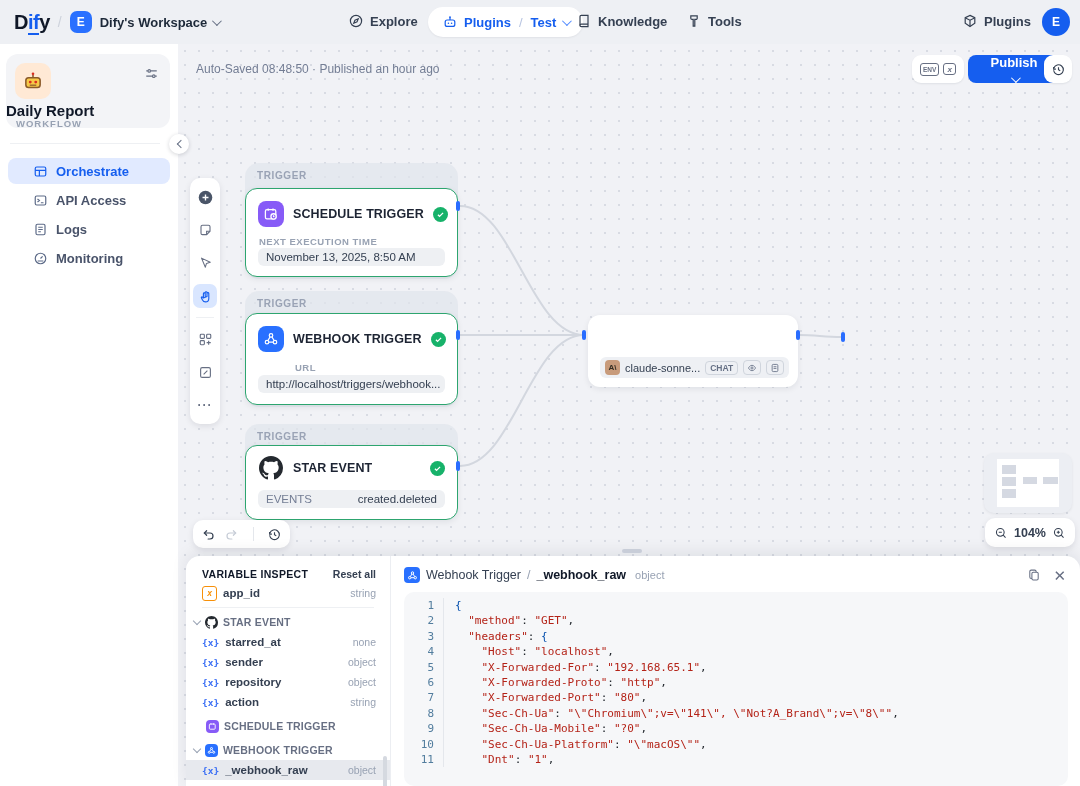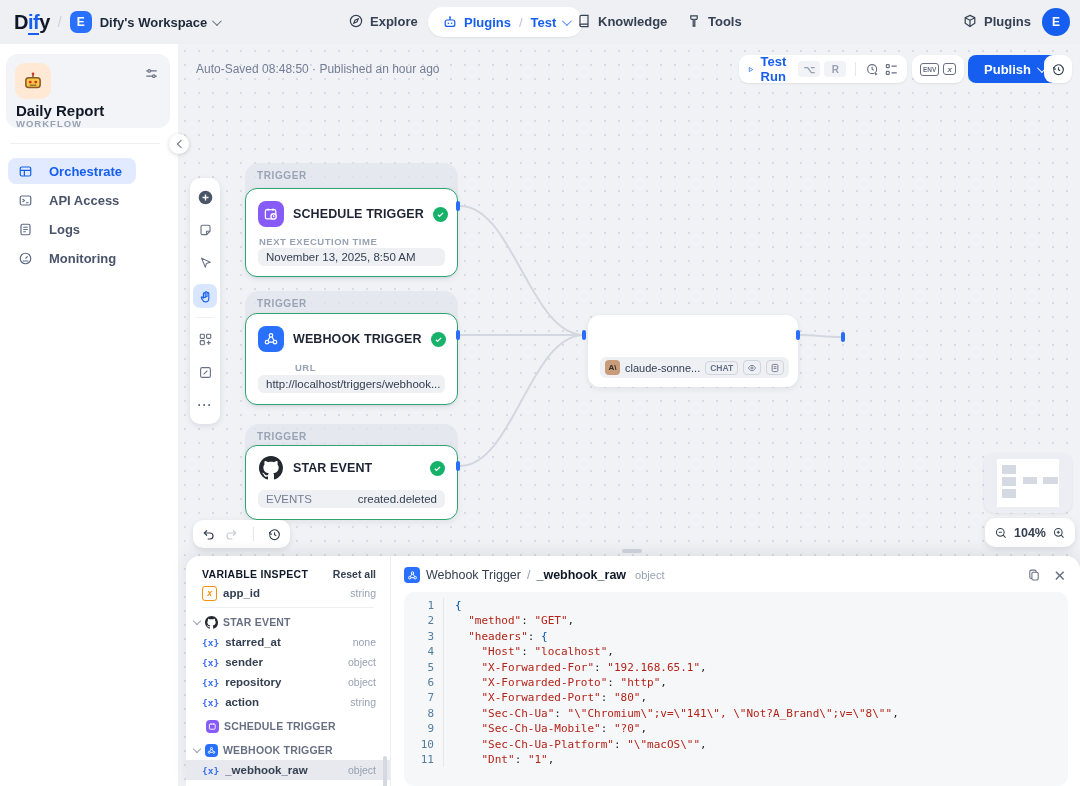--- a/index.html
+++ b/index.html
@@ -27,43 +27,43 @@
   .studio-pill .lbl{font-size:13px;font-weight:700;color:#155eef;}
   .studio-pill .sep{color:#b6c3e0;font-size:13px;margin:0 2px;}
   .avatar{width:28px;height:28px;border-radius:50%;background:#155eef;color:#fff;font-size:12px;
           font-weight:700;display:flex;align-items:center;justify-content:center;}
 
   
   #sidebar{position:absolute;top:44px;left:0;width:178px;height:742px;background:#fff;border-right:1px solid #e9ebf0;}
   .app-card{position:absolute;left:6px;top:10px;width:164px;height:74px;background:#f3f4f7;border-radius:12px;}
   .app-icon{position:absolute;left:9px;top:9px;width:36px;height:36px;border-radius:10px;background:#ffe9d5;
             display:flex;align-items:center;justify-content:center;}
-  .app-title{position:absolute;left:10px;top:48px;font-size:15px;font-weight:700;color:#101828;}
+  .app-title{position:absolute;left:0;top:48px;font-size:15px;font-weight:700;color:#101828;}
   .app-type{position:absolute;left:10px;top:87px;font-size:9.5px;font-weight:600;letter-spacing:1px;color:#98a2b3;}
   .sb-divider{position:absolute;left:10px;top:99px;width:150px;height:1px;background:#eef0f3;}
-  .menu-item{position:absolute;left:8px;width:128px;height:26px;border-radius:8px;display:flex;align-items:center;
-             gap:16px;padding-left:10px;box-sizing:border-box;font-size:13px;font-weight:600;color:#49536a;cursor:pointer;}
+  .menu-item{position:absolute;left:8px;width:162px;height:26px;border-radius:8px;display:flex;align-items:center;
+             gap:8px;padding-left:25px;box-sizing:border-box;font-size:13px;font-weight:600;color:#49536a;cursor:pointer;}
   .menu-item.active{background:#e1eaff;color:#155eef;}
   .menu-item svg{flex:none;}
   .collapse-btn{position:absolute;left:169px;top:134px;width:20px;height:20px;border-radius:50%;background:#fff;
                 box-shadow:0 1px 4px rgba(16,24,40,.18);display:flex;align-items:center;justify-content:center;z-index:30;}
   .collapse-btn .chev{transform:rotate(135deg);margin-left:3px;width:5px;height:5px;}
 
   
   #canvas{position:absolute;top:44px;left:178px;width:902px;height:742px;background:#f1f2f6;
           background-image:radial-gradient(#d8dbe3 1px,transparent 1.1px);background-size:14px 14px;overflow:hidden;}
   .status-text{position:absolute;left:18px;top:18px;font-size:12px;color:#737d94;}
   .tb-group{position:absolute;top:11px;height:28px;background:#fff;border-radius:9px;display:flex;align-items:center;
             box-shadow:0 1px 2px rgba(16,24,40,.08);padding:0 8px;box-sizing:border-box;gap:4px;}
   .testrun-lbl{font-size:13px;font-weight:600;color:#155eef;margin:0 2px;}
   .kbd{min-width:16px;height:16px;border-radius:4px;background:#f2f3f7;color:#98a2b3;font-size:10px;font-weight:600;
        display:flex;align-items:center;justify-content:center;padding:0 3px;}
   .tb-div{width:1px;height:14px;background:#e4e7ec;margin:0 5px;}
   .publish-btn{position:absolute;top:11px;left:790px;width:92px;height:28px;background:#155eef;border-radius:8px;
-               color:#fff;font-size:13px;font-weight:600;display:flex;align-items:center;justify-content:center;gap:6px;cursor:pointer;}
+               color:#fff;font-size:13px;font-weight:600;display:flex;align-items:center;justify-content:center;gap:6px;cursor:pointer;flex-direction:column;}
   .icon-btn{display:flex;align-items:center;justify-content:center;cursor:pointer;}
   .env-badge{border:1.4px solid #676f83;border-radius:3px;font-size:6.5px;font-weight:700;color:#676f83;padding:2px 2px;}
   .varx-badge{border:1.4px solid #676f83;border-radius:3px;font-size:8px;font-weight:700;color:#676f83;width:12px;height:10px;
               display:flex;align-items:center;justify-content:center;font-style:italic;}
 
   
   .vtools{position:absolute;left:12px;top:134px;width:30px;background:#fff;border-radius:10px;
           box-shadow:0 2px 6px rgba(16,24,40,.1);display:flex;flex-direction:column;align-items:center;
           padding:7px 0;gap:9px;}
   .vtool{width:24px;height:24px;border-radius:7px;display:flex;align-items:center;justify-content:center;cursor:pointer;}
@@ -272,43 +272,20 @@
   </div>
 
   <div class="collapse-btn">
       <span class="chev"></span>
     </div>
 
   <div id="canvas">
 
     <div class="status-text">Auto-Saved 08:48:50 · Published an hour ago</div>
 
-    <div class="tb-group" style="left:561px;width:168px;">
-      <svg width="13" height="13" viewBox="0 0 20 20" fill="none" stroke="#155eef" stroke-width="1.8">
-          <path d="M6 4.5v11l9-5.5z" stroke-linejoin="round"></path>
-        </svg>
-      <span class="testrun-lbl">Test Run</span>
-      <span class="kbd">⌥</span>
-      <span class="kbd">R</span>
-      <span class="tb-div"></span>
-      <span class="icon-btn">
-        <svg width="15" height="15" viewBox="0 0 20 20" fill="none" stroke="#676f83" stroke-width="1.5">
-            <circle cx="9.5" cy="9.5" r="6"></circle>
-            <path d="M9.5 6.2v3.3l2.2 1.4"></path>
-            <path d="M13.5 14l3.5 2-3.5 2z" fill="#676f83" stroke="none"></path>
-          </svg>
-      </span>
-      <span class="icon-btn">
-        <svg width="15" height="15" viewBox="0 0 20 20" fill="none" stroke="#676f83" stroke-width="1.5">
-            <rect x="3" y="3.5" width="4" height="4" rx="1"></rect>
-            <rect x="3" y="12.5" width="4" height="4" rx="1"></rect>
-            <path d="M10 5.5h7M10 14.5h7"></path>
-          </svg>
-      </span>
-    </div>
 
     <div class="tb-group" style="left:734px;width:52px;justify-content:space-evenly;">
       <span class="env-badge">ENV</span>
       <span class="varx-badge">x</span>
     </div>
 
     <div class="publish-btn">
       <span>Publish</span>
         <span class="chev white"></span>
     </div>

